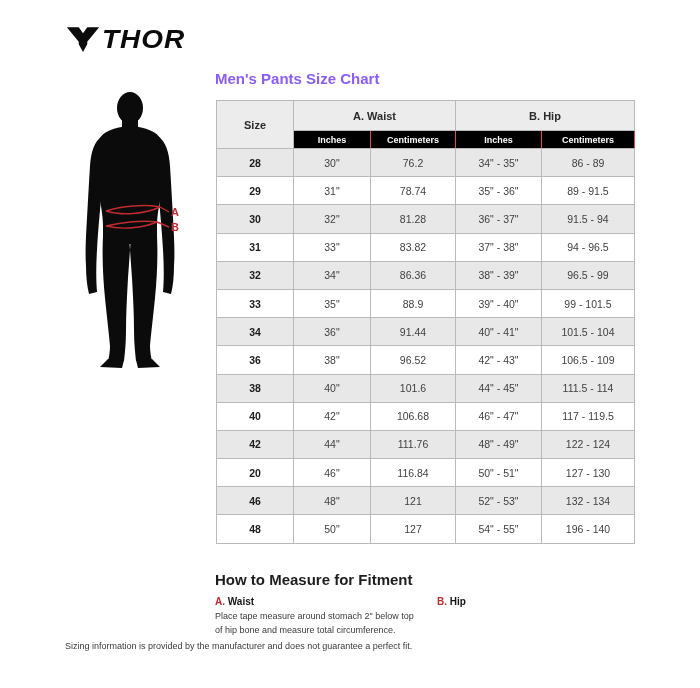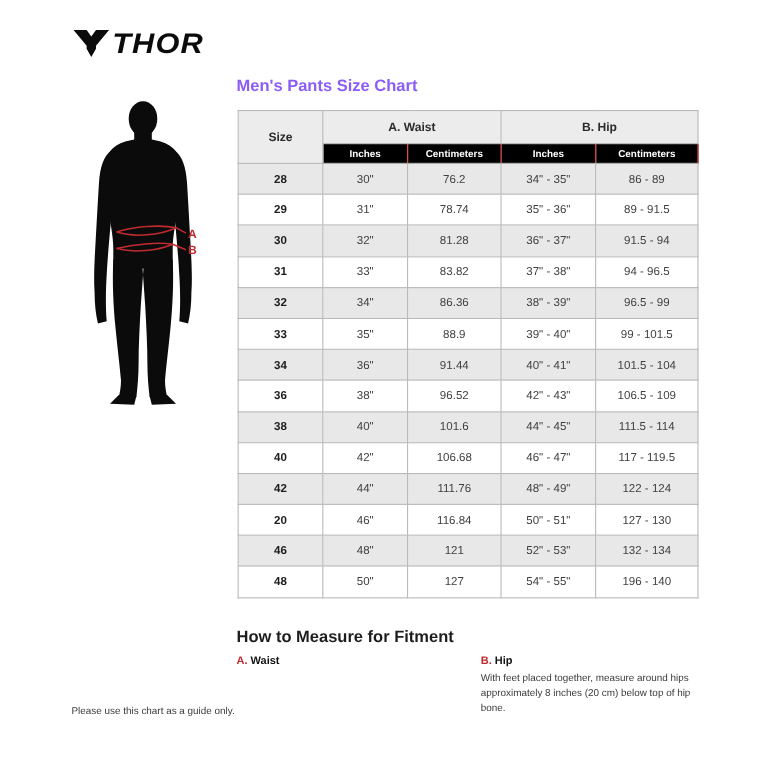--- a/index.html
+++ b/index.html
@@ -232,22 +232,22 @@
         <td>54" - 55"</td>
         <td>196 - 140</td>
       </tr>
     </tbody>
 </table>
 
 <div class="measure-heading">How to Measure for Fitment</div>
 <div class="measure-cols">
   <div class="measure-col">
     <p class="measure-label"><span class="prefix">A.</span><span> Waist</span></p>
+    <p class="measure-desc">Place tape measure around stomach 2" below top of hip bone and measure total circumference.</p>
   </div>
   <div class="measure-col">
     <p class="measure-label"><span class="prefix">B.</span><span> Hip</span></p>
-    <p class="measure-desc">With feet placed together, measure around hips approximately 8 inches (20 cm) below top of hip bone.</p>
   </div>
 </div>
 
 <div class="footnote">
-  <div>Please use this chart as a guide only.</div>
+  <div>Sizing information is provided by the manufacturer and does not guarantee a perfect fit.</div>
 </div>
 
 </body></html>

